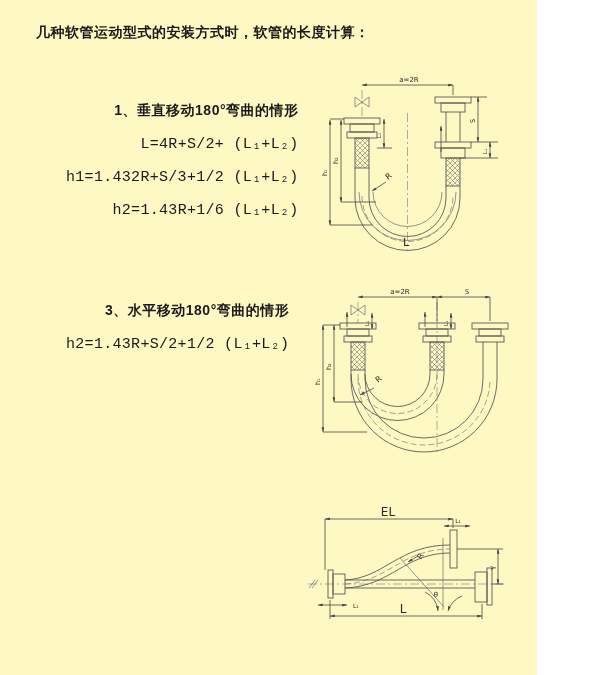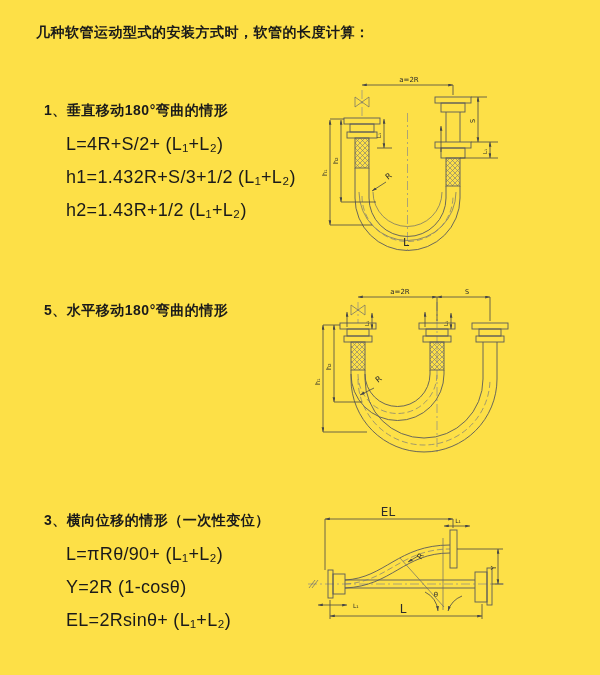--- a/index.html
+++ b/index.html
@@ -1,21 +1,21 @@
 <!DOCTYPE html>
 <html><head>
 <meta charset="utf-8">
 <style>
   html,body{margin:0;padding:0;background:#fff;}
-  .page{position:relative;width:600px;height:675px;background:#fde047;overflow:hidden;
+  .page{position:relative;width:537px;height:675px;background:#fef9c3;overflow:hidden;
         font-family:"Liberation Sans","DejaVu Sans",sans-serif;color:#1a1a1a;}
   .title{position:absolute;left:36px;top:24px;font-size:14px;font-weight:700;letter-spacing:.5px;}
-  .sec{position:absolute;left:44px;}
+  .sec{position:absolute;left:44px;text-align:right;}
   .sec-heading{font-size:14px;font-weight:700;letter-spacing:.5px;margin:0 0 8px 0;}
-  .formula{font-size:18px;font-weight:500;letter-spacing:.3px;line-height:33px;margin:0 0 0 22px;}
+  .formula{font-size:15px;font-weight:500;letter-spacing:.3px;line-height:33px;margin:0 0 0 22px;font-family:Liberation Mono, monospace;}
   .d{position:absolute;}
   svg{display:block;}
   svg text{font-family:"DejaVu Sans","Liberation Sans",sans-serif;fill:#2b2b2b;}
   .ln{stroke:#5a5a5a;stroke-width:.9;fill:none;}
   .thin{stroke:#6a6a6a;stroke-width:.7;fill:none;}
   .dim{stroke:#474747;stroke-width:.8;fill:none;}
   .cl{stroke:#8a8a8a;stroke-width:.7;fill:none;stroke-dasharray:9 3 2 3;}
   .dashc{stroke:#7a7a7a;stroke-width:.7;fill:none;stroke-dasharray:6 3;}
   .braid{stroke:#5a5a5a;stroke-width:.9;}
 </style>
@@ -23,21 +23,21 @@
 <body>
 
 <div class="page">
 
   <div class="title">几种软管运动型式的安装方式时，软管的长度计算：</div>
 
   <div class="sec" style="top:102px;">
     <div class="sec-heading">1、垂直移动180°弯曲的情形</div>
     <div class="formula">L=4R+S/2+ (L₁+L₂)</div>
     <div class="formula">h1=1.432R+S/3+1/2 (L₁+L₂)</div>
-    <div class="formula">h2=1.43R+1/2 (L₁+L₂)</div>
+    <div class="formula">h2=1.43R+1/6 (L₁+L₂)</div>
   </div>
 
   <svg class="d" style="left:310px;top:68px;" width="290" height="195" viewBox="0 0 290 195">
     <defs>
       <marker id="ar1" markerWidth="7" markerHeight="6" refX="6" refY="1.8" orient="auto-start-reverse">
         <path d="M0,0 L6,1.8 L0,3.6 z" fill="#474747"></path>
       </marker>
       <pattern id="br1" patternUnits="userSpaceOnUse" width="5" height="5">
         <path d="M0,5 L5,0 M0,0 L5,5" stroke="#777" stroke-width="0.6"></path>
       </pattern>
@@ -117,21 +117,22 @@
 
     <g>
       <path class="dim" d="M76,114 L62,123" marker-end="url(#ar1)"></path>
       <text transform="translate(78,112) rotate(-38)" font-size="8">R</text>
     </g>
 
     <text x="96" y="178" font-size="11" text-anchor="middle">L</text>
   </svg>
 
   <div class="sec" style="top:302px;">
-    <div class="sec-heading">5、水平移动180°弯曲的情形</div>
+    <div class="sec-heading">3、水平移动180°弯曲的情形</div>
+    <div class="formula">h2=1.43R+S/2+1/2 (L₁+L₂)</div>
   </div>
 
   <svg class="d" style="left:312px;top:282px;" width="288" height="180" viewBox="0 0 288 180">
     <defs>
       <marker id="ar2" markerWidth="7" markerHeight="6" refX="6" refY="1.8" orient="auto-start-reverse">
         <path d="M0,0 L6,1.8 L0,3.6 z" fill="#474747"></path>
       </marker>
       <pattern id="br2" patternUnits="userSpaceOnUse" width="5" height="5">
         <path d="M0,5 L5,0 M0,0 L5,5" stroke="#777" stroke-width="0.6"></path>
       </pattern>
@@ -211,26 +212,20 @@
       <path class="dim" d="M139,31 V47" marker-start="url(#ar2)" marker-end="url(#ar2)"></path>
       <text transform="translate(136,44) rotate(-90)" font-size="5.5">L₁</text>
     </g>
 
     <g>
       <path class="dim" d="M62,106 L48,113" marker-end="url(#ar2)"></path>
       <text transform="translate(66,101) rotate(-38)" font-size="8">R</text>
     </g>
   </svg>
 
-  <div class="sec" style="top:512px;">
-    <div class="sec-heading">3、横向位移的情形（一次性变位）</div>
-    <div class="formula">L=πRθ/90+ (L₁+L₂)</div>
-    <div class="formula">Y=2R (1-cosθ)</div>
-    <div class="formula">EL=2Rsinθ+ (L₁+L₂)</div>
-  </div>
 
   <svg class="d" style="left:300px;top:498px;" width="290" height="135" viewBox="0 0 290 135">
     <defs>
       <marker id="ar3" markerWidth="7" markerHeight="6" refX="6" refY="1.8" orient="auto-start-reverse">
         <path d="M0,0 L6,1.8 L0,3.6 z" fill="#474747"></path>
       </marker>
     </defs>
 
     <g>
       <path class="dim" d="M25,21 H153" marker-start="url(#ar3)" marker-end="url(#ar3)"></path>

